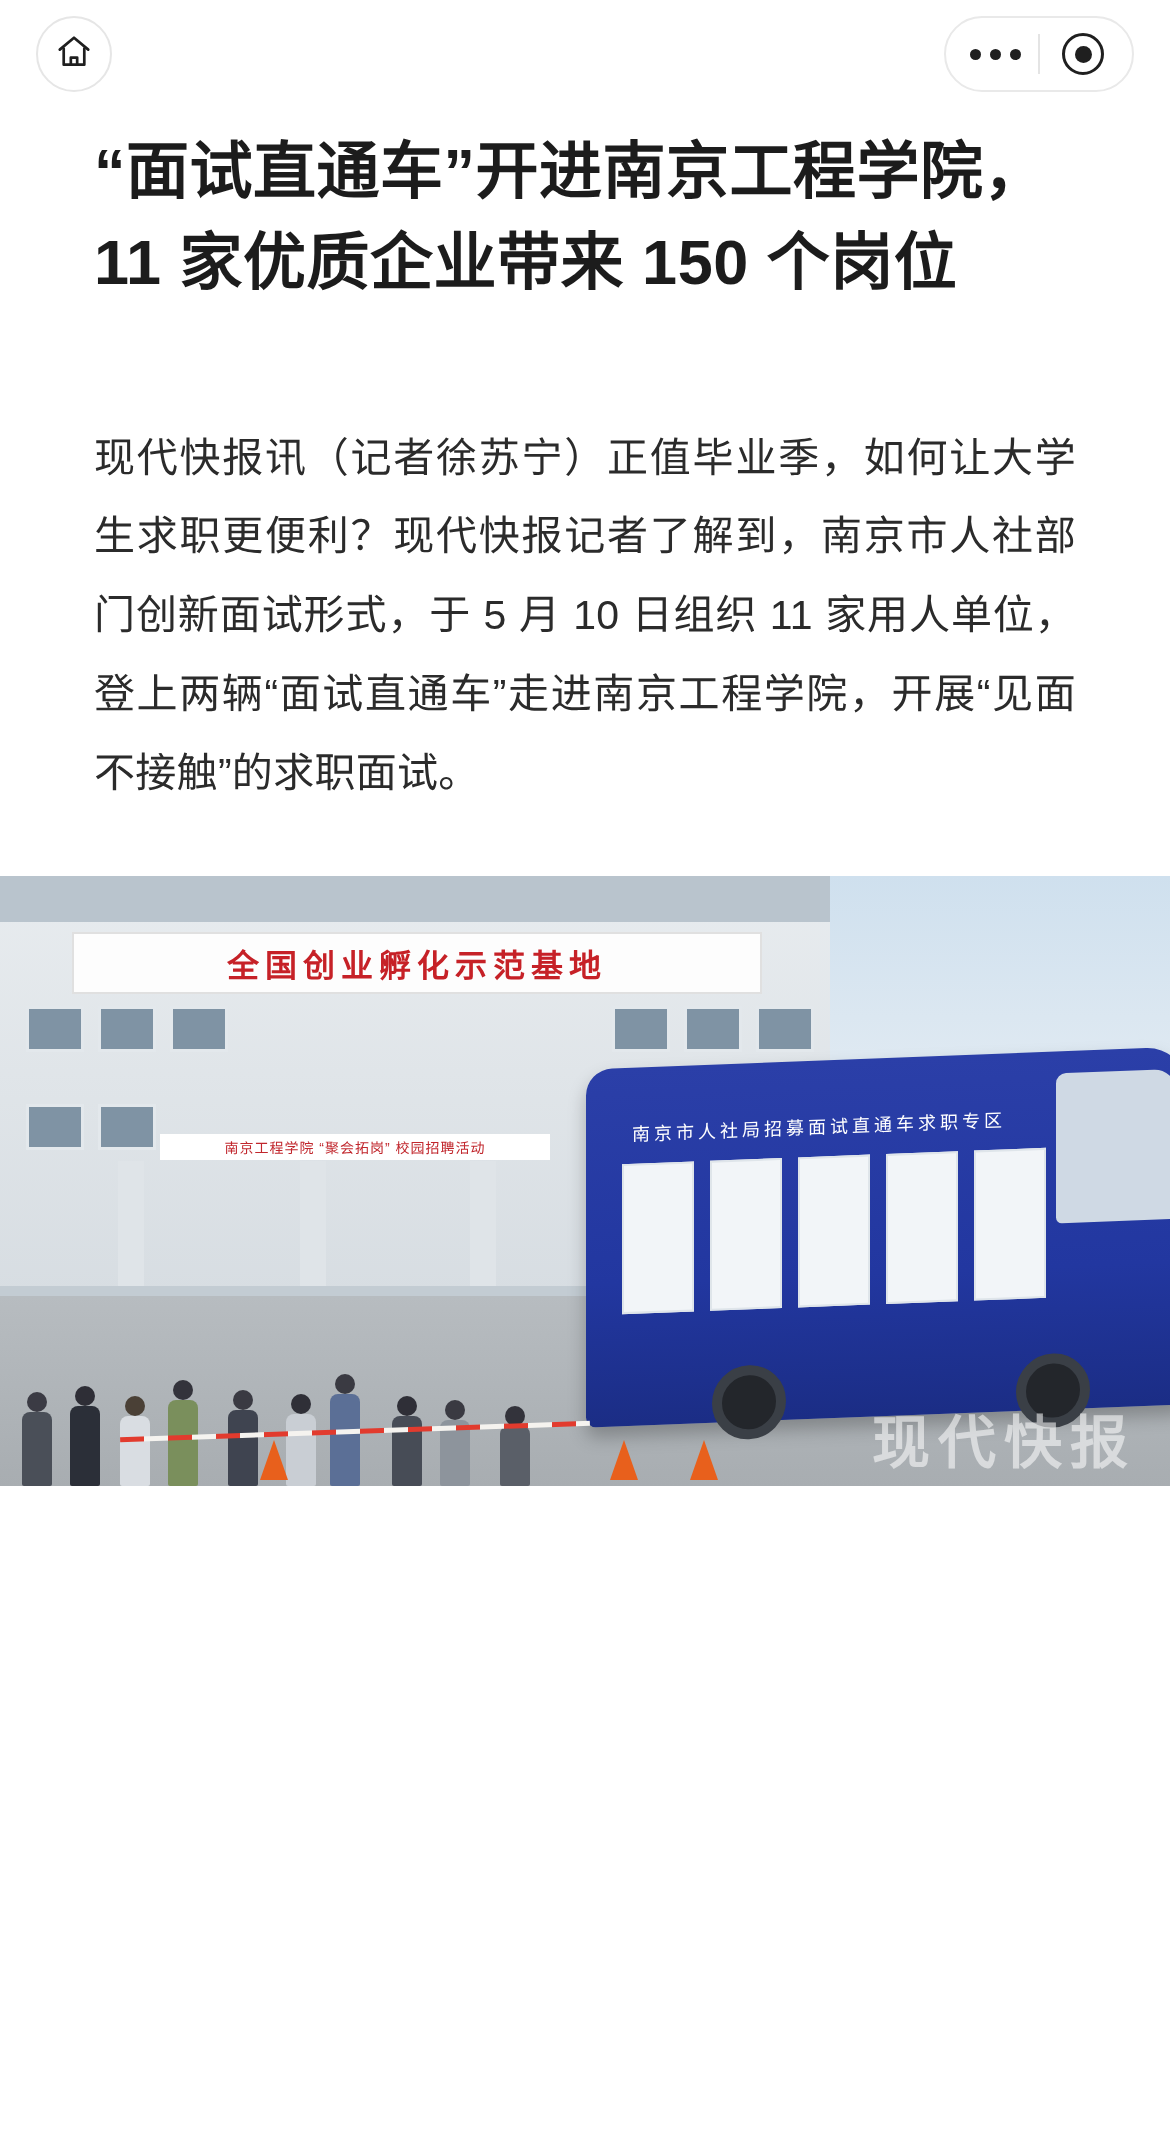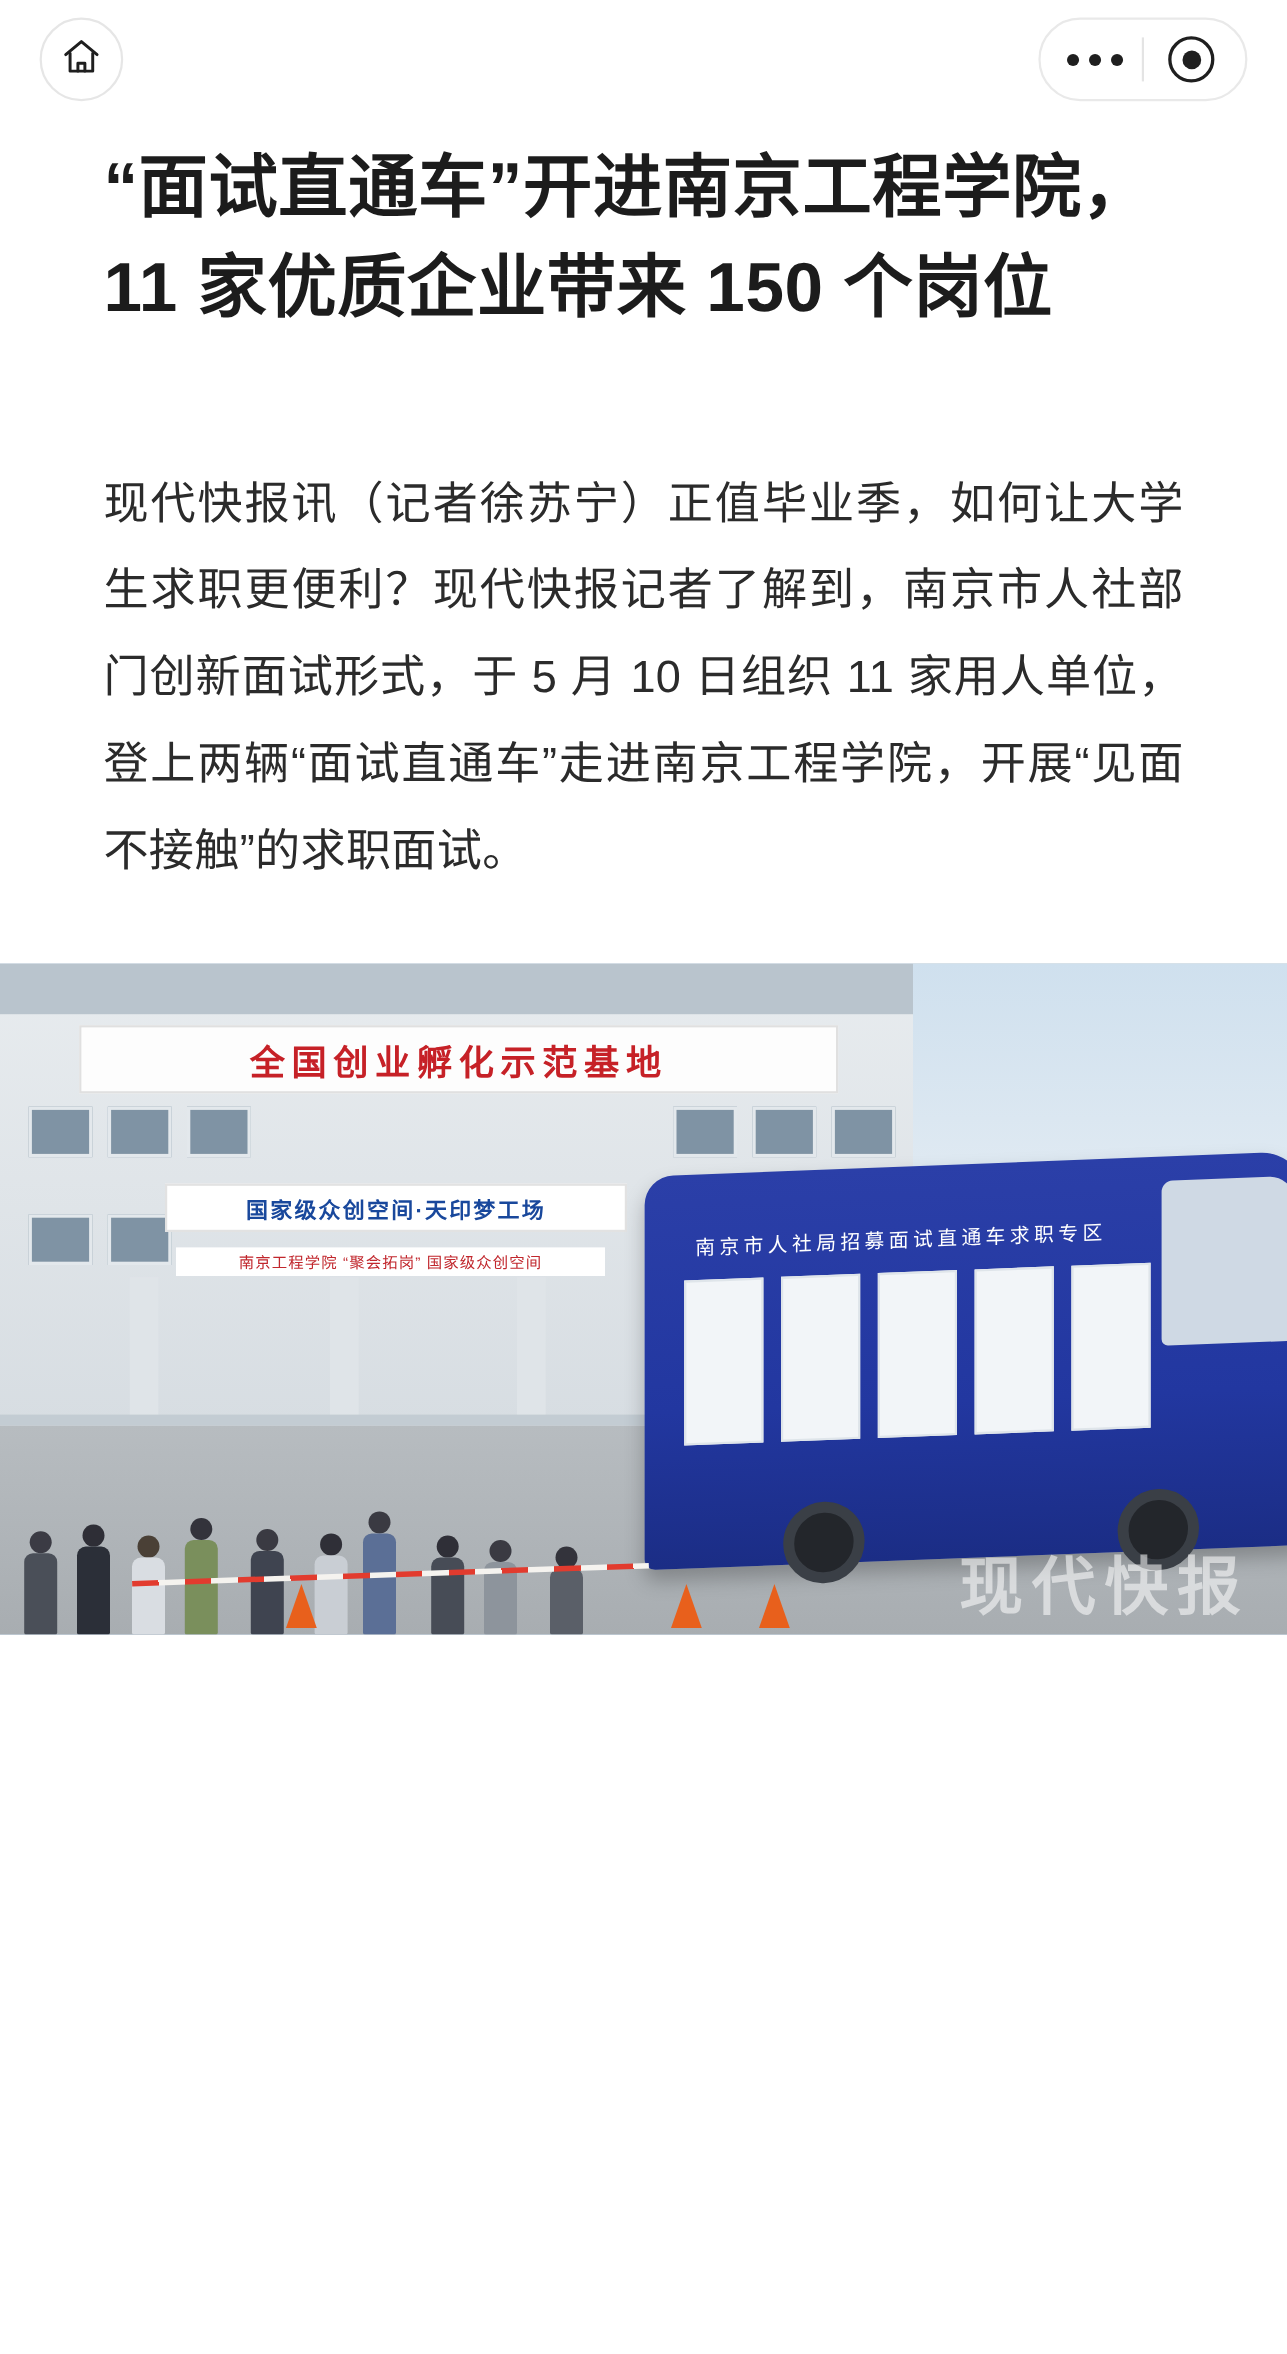--- a/index.html
+++ b/index.html
@@ -306,25 +306,22 @@
     </div>
     <div class="win-row" style="left:640px; top:228px;">
       <i class="win"></i>
         <i class="win"></i>
     </div>
 
     <div class="banner">
       <span>全国创业孵化示范基地</span>
     </div>
 
-    <div class="sign2">
-      <span>国家级众创空间·天印梦工场</span>
-    </div>
     <div class="sign3">
-      <span>南京工程学院 “聚会拓岗” 国家级众创空间</span>
+      <span>南京工程学院 “聚会拓岗” 校园招聘活动</span>
     </div>
 
     <div class="pillar" style="left:118px;"></div>
     <div class="pillar" style="left:300px;"></div>
     <div class="pillar" style="left:470px;"></div>
     <div class="pillar" style="left:640px;"></div>
   </div>
 
   <div class="bus">
     <div class="bus-windshield"></div>

